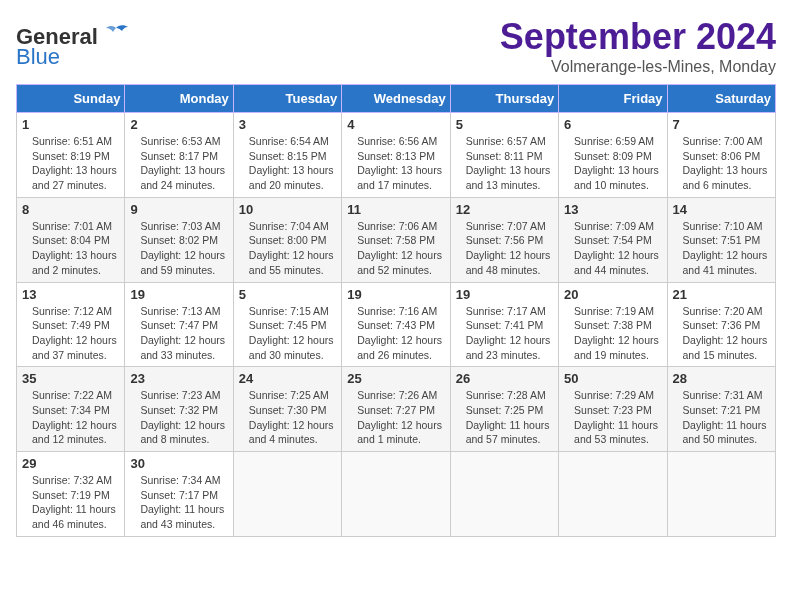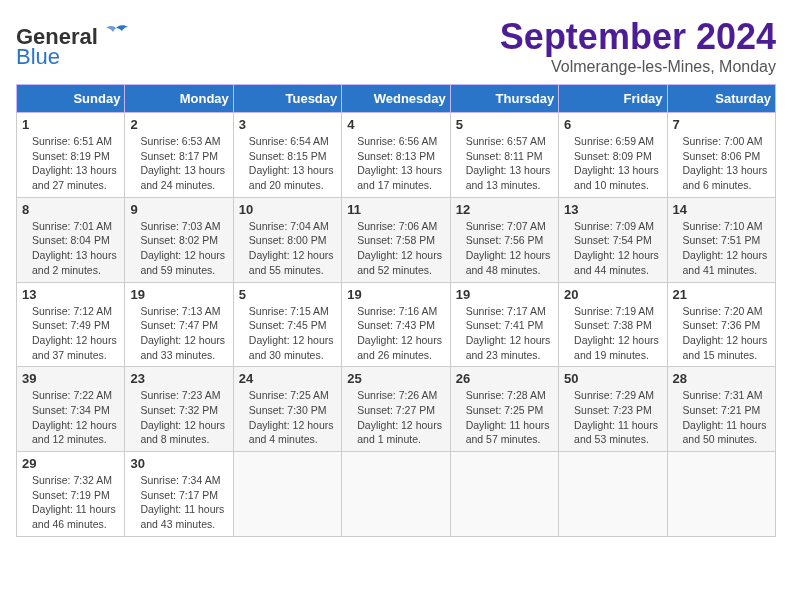--- a/index.html
+++ b/index.html
@@ -202,21 +202,21 @@
           <span class="day-number">20</span>
           <div class="day-info">Sunrise: 7:19 AM<br>Sunset: 7:38 PM<br>Daylight: 12 hours<br>and 19 minutes.</div>
         </td>
         <td>
           <span class="day-number">21</span>
           <div class="day-info">Sunrise: 7:20 AM<br>Sunset: 7:36 PM<br>Daylight: 12 hours<br>and 15 minutes.</div>
         </td>
       </tr>
       <tr>
         <td>
-          <span class="day-number">39</span>
+          <span class="day-number">35</span>
           <div class="day-info">Sunrise: 7:22 AM<br>Sunset: 7:34 PM<br>Daylight: 12 hours<br>and 12 minutes.</div>
         </td>
         <td>
           <span class="day-number">23</span>
           <div class="day-info">Sunrise: 7:23 AM<br>Sunset: 7:32 PM<br>Daylight: 12 hours<br>and 8 minutes.</div>
         </td>
         <td>
           <span class="day-number">24</span>
           <div class="day-info">Sunrise: 7:25 AM<br>Sunset: 7:30 PM<br>Daylight: 12 hours<br>and 4 minutes.</div>
         </td>

